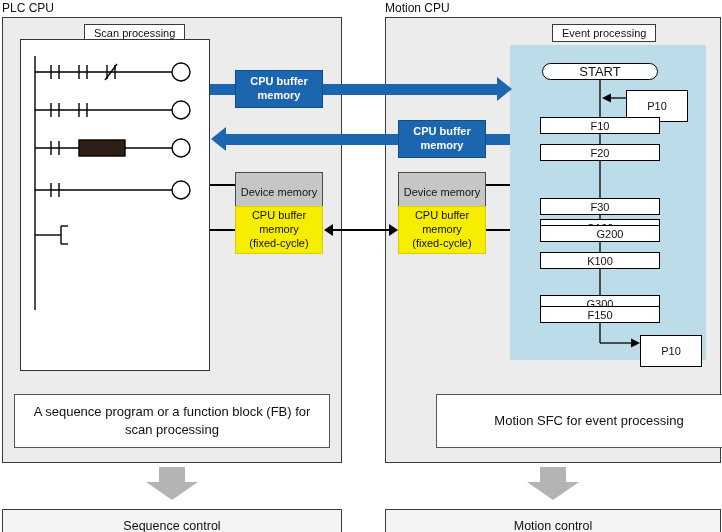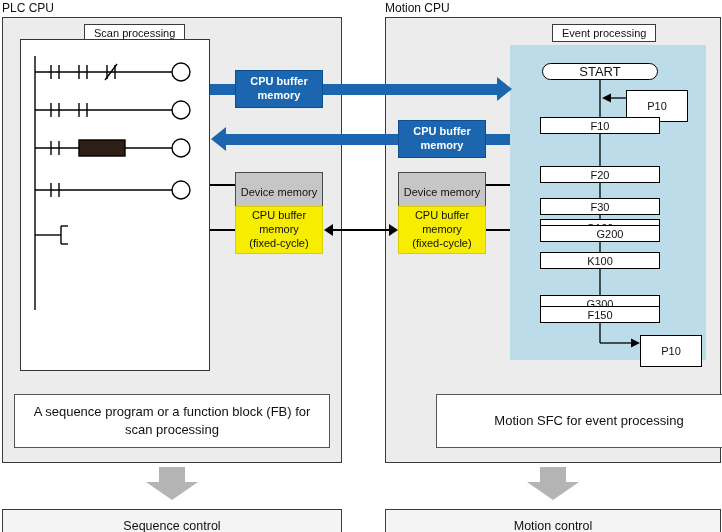--- a/index.html
+++ b/index.html
@@ -214,21 +214,21 @@
         <line x1="90" y1="35" x2="90" y2="298"></line>
         <line x1="116" y1="53" x2="95" y2="53"></line>
         <line x1="90" y1="298" x2="122" y2="298"></line>
       </g>
       <polygon points="92,53 101,48.5 101,57.5" fill="#000"></polygon>
       <polygon points="130,298 121,293.5 121,302.5" fill="#000"></polygon>
     </svg>
     <div class="sfc-start">START</div>
     <div class="sfc-pointer" style="left:116px; top:45px;">P10</div>
     <div class="sfc-step" style="top:72px;">F10</div>
-    <div class="sfc-step" style="top:99px;margin-top:22px;">F20</div>
+    <div class="sfc-step" style="top:99px;">F20</div>
     <div class="sfc-step" style="top:126px;margin-top:48px;">G100</div>
     <div class="sfc-step" style="top:153px;">F30</div>
     <div class="sfc-step" style="top:180px;padding-left:20px;">G200</div>
     <div class="sfc-step" style="top:207px;">K100</div>
     <div class="sfc-step" style="top:250px;">G300</div>
     <div class="sfc-step" style="top:261px;">F150</div>
     <div class="sfc-pointer" style="left:130px; top:290px;">P10</div>
   </div>
 
   <div class="big-arrow-shaft" style="left:210px; top:84px; width:287px;"></div>

